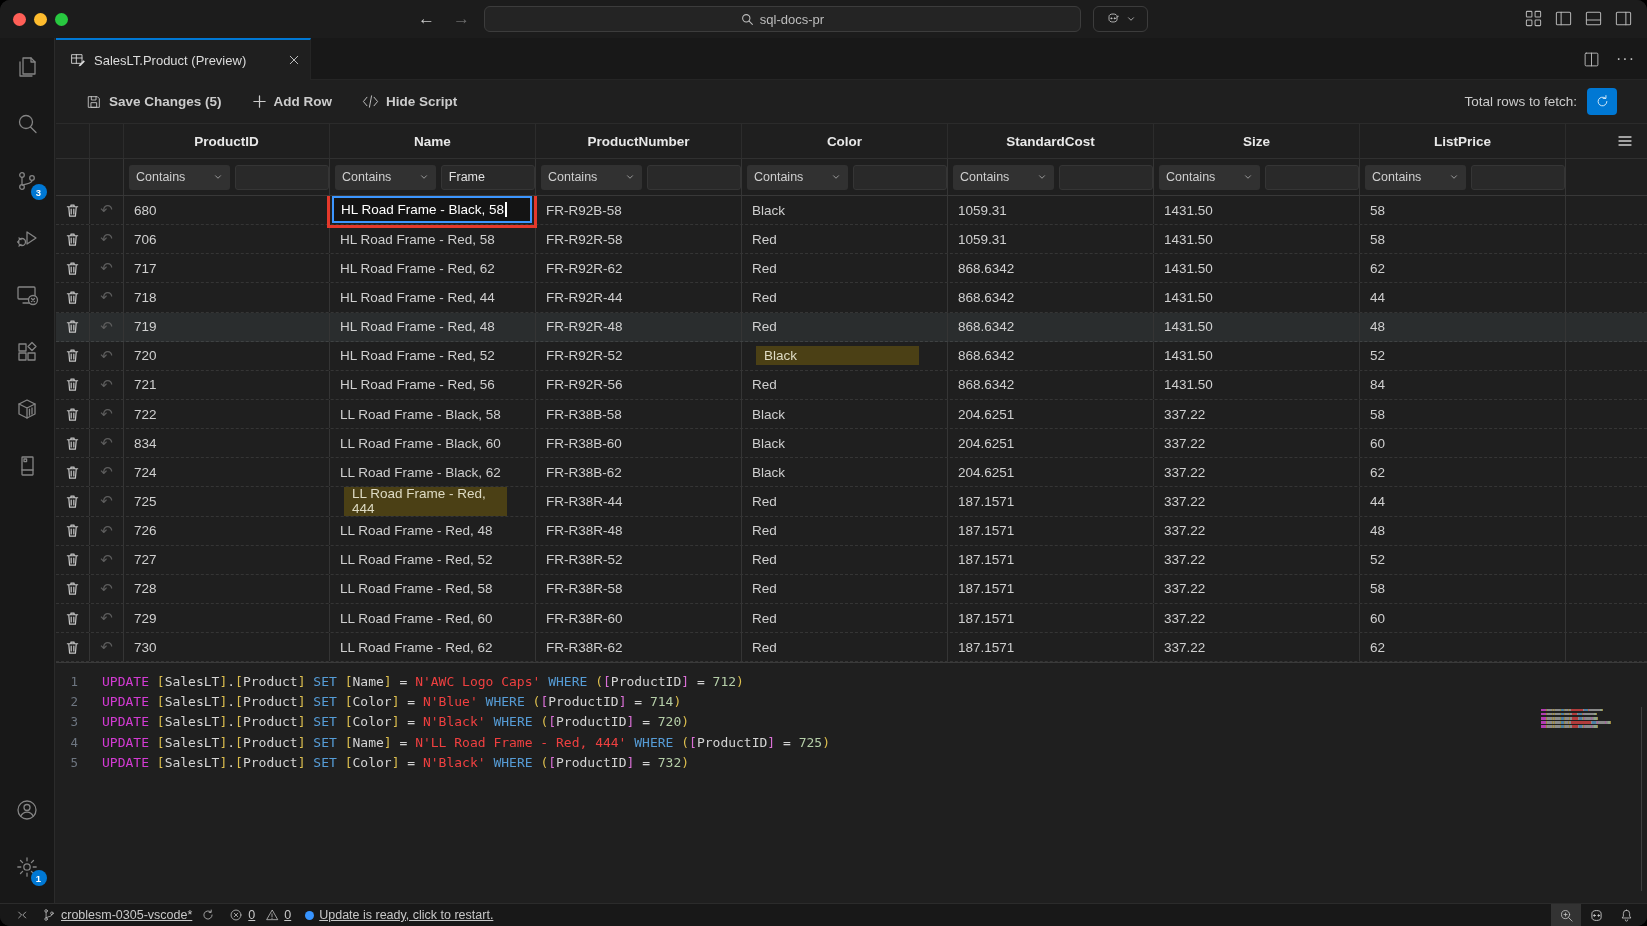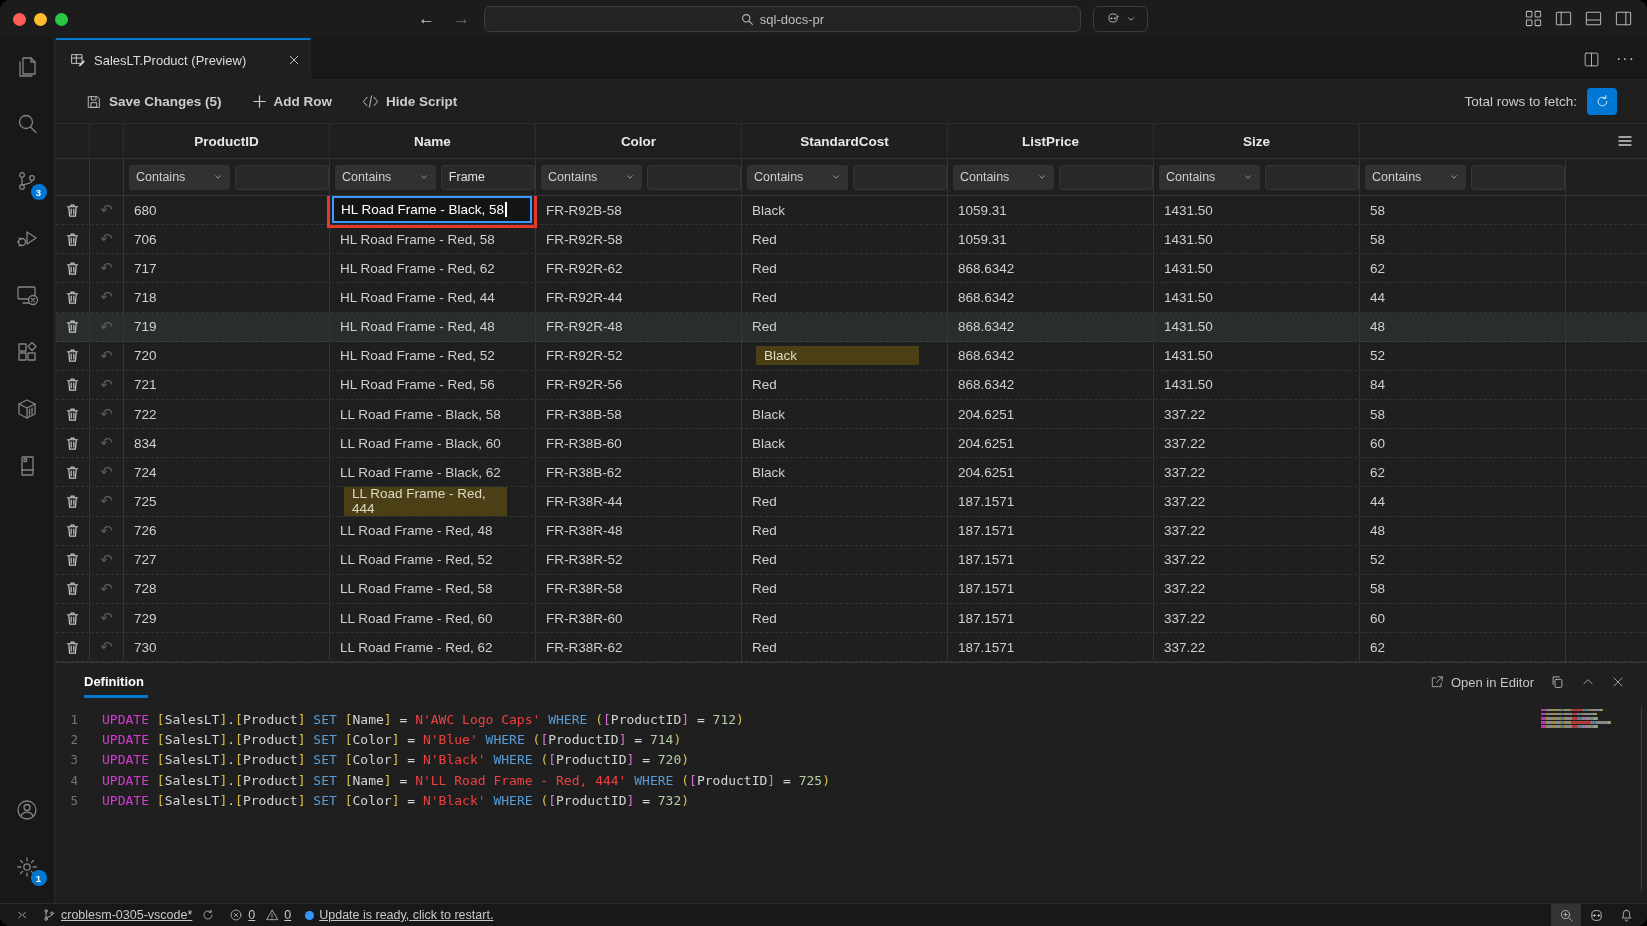--- a/index.html
+++ b/index.html
@@ -289,24 +289,25 @@
       </div>
     </div>
 
     <div class="grid">
       <div class="grow ghead">
         <div class="hgut"></div>
         <div class="hgut"></div>
 
         <div class="hcell">ProductID</div>
           <div class="hcell">Name</div>
+          <div class="hcell">ProductNumber</div>
           <div class="hcell">Color</div>
           <div class="hcell">StandardCost</div>
+          <div class="hcell">Size</div>
           <div class="hcell">ListPrice</div>
-          <div class="hcell">Size</div>
       <div class="grid-menu">
           <svg class="ic" width="16" height="16" viewBox="0 0 16 16">
               <path d="M2 4h12M2 8h12M2 12h12"></path>
             </svg>
         </div>
         </div>
       <div class="grow gfilter">
         <div class="fgut"></div>
         <div class="fgut"></div>
 
@@ -635,42 +636,20 @@
             <div class="tc cell">Red</div>
             <div class="tc cell">187.1571</div>
             <div class="tc cell">337.22</div>
             <div class="tc cell">62</div>
             <div class="tc fill"></div>
           </div>
         </div>
     </div>
 
     <div class="defpanel">
-      <div class="def-head">
-        <span class="def-tab">Definition</span>
-        <div class="def-actions">
-          <span class="def-open">
-            <svg class="ic" width="14" height="14" viewBox="0 0 24 24">
-                <path d="M10 5H4v15h15v-6"></path>
-                <path d="M14 3h7v7M20.5 3.5L11 13"></path>
-              </svg>
-            <span>Open in Editor</span>
-          </span>
-          <svg class="ic" width="15" height="15" viewBox="0 0 24 24">
-              <rect x="8" y="7" width="11" height="13" rx="2"></rect>
-              <path d="M5 15V3h10"></path>
-            </svg>
-          <svg class="ic" width="14" height="14" viewBox="0 0 24 24">
-              <path d="M5 15l7-7 7 7"></path>
-            </svg>
-          <svg class="ic" width="14" height="14" viewBox="0 0 24 24">
-              <path d="M5 5l14 14M19 5L5 19"></path>
-            </svg>
-        </div>
-      </div>
       <div class="codearea">
           <div class="codeline"><span class="ln">1</span><span class="tk-m">UPDATE</span><span class="tk-w"> </span><span class="tk-g">[</span><span class="tk-w">SalesLT</span><span class="tk-g">]</span><span class="tk-w">.</span><span class="tk-g">[</span><span class="tk-w">Product</span><span class="tk-g">]</span><span class="tk-w"> </span><span class="tk-b">SET</span><span class="tk-w"> </span><span class="tk-g">[</span><span class="tk-w">Name</span><span class="tk-g">]</span><span class="tk-w"> = </span><span class="tk-r">N'AWC Logo Caps'</span><span class="tk-w"> </span><span class="tk-b">WHERE</span><span class="tk-w"> </span><span class="tk-g">(</span><span class="tk-p">[</span><span class="tk-w">ProductID</span><span class="tk-p">]</span><span class="tk-w"> = </span><span class="tk-n">712</span><span class="tk-g">)</span></div>
           <div class="codeline"><span class="ln">2</span><span class="tk-m">UPDATE</span><span class="tk-w"> </span><span class="tk-g">[</span><span class="tk-w">SalesLT</span><span class="tk-g">]</span><span class="tk-w">.</span><span class="tk-g">[</span><span class="tk-w">Product</span><span class="tk-g">]</span><span class="tk-w"> </span><span class="tk-b">SET</span><span class="tk-w"> </span><span class="tk-g">[</span><span class="tk-w">Color</span><span class="tk-g">]</span><span class="tk-w"> = </span><span class="tk-r">N'Blue'</span><span class="tk-w"> </span><span class="tk-b">WHERE</span><span class="tk-w"> </span><span class="tk-g">(</span><span class="tk-p">[</span><span class="tk-w">ProductID</span><span class="tk-p">]</span><span class="tk-w"> = </span><span class="tk-n">714</span><span class="tk-g">)</span></div>
           <div class="codeline"><span class="ln">3</span><span class="tk-m">UPDATE</span><span class="tk-w"> </span><span class="tk-g">[</span><span class="tk-w">SalesLT</span><span class="tk-g">]</span><span class="tk-w">.</span><span class="tk-g">[</span><span class="tk-w">Product</span><span class="tk-g">]</span><span class="tk-w"> </span><span class="tk-b">SET</span><span class="tk-w"> </span><span class="tk-g">[</span><span class="tk-w">Color</span><span class="tk-g">]</span><span class="tk-w"> = </span><span class="tk-r">N'Black'</span><span class="tk-w"> </span><span class="tk-b">WHERE</span><span class="tk-w"> </span><span class="tk-g">(</span><span class="tk-p">[</span><span class="tk-w">ProductID</span><span class="tk-p">]</span><span class="tk-w"> = </span><span class="tk-n">720</span><span class="tk-g">)</span></div>
           <div class="codeline"><span class="ln">4</span><span class="tk-m">UPDATE</span><span class="tk-w"> </span><span class="tk-g">[</span><span class="tk-w">SalesLT</span><span class="tk-g">]</span><span class="tk-w">.</span><span class="tk-g">[</span><span class="tk-w">Product</span><span class="tk-g">]</span><span class="tk-w"> </span><span class="tk-b">SET</span><span class="tk-w"> </span><span class="tk-g">[</span><span class="tk-w">Name</span><span class="tk-g">]</span><span class="tk-w"> = </span><span class="tk-r">N'LL Road Frame - Red, 444'</span><span class="tk-w"> </span><span class="tk-b">WHERE</span><span class="tk-w"> </span><span class="tk-g">(</span><span class="tk-p">[</span><span class="tk-w">ProductID</span><span class="tk-p">]</span><span class="tk-w"> = </span><span class="tk-n">725</span><span class="tk-g">)</span></div>
           <div class="codeline"><span class="ln">5</span><span class="tk-m">UPDATE</span><span class="tk-w"> </span><span class="tk-g">[</span><span class="tk-w">SalesLT</span><span class="tk-g">]</span><span class="tk-w">.</span><span class="tk-g">[</span><span class="tk-w">Product</span><span class="tk-g">]</span><span class="tk-w"> </span><span class="tk-b">SET</span><span class="tk-w"> </span><span class="tk-g">[</span><span class="tk-w">Color</span><span class="tk-g">]</span><span class="tk-w"> = </span><span class="tk-r">N'Black'</span><span class="tk-w"> </span><span class="tk-b">WHERE</span><span class="tk-w"> </span><span class="tk-g">(</span><span class="tk-p">[</span><span class="tk-w">ProductID</span><span class="tk-p">]</span><span class="tk-w"> = </span><span class="tk-n">732</span><span class="tk-g">)</span></div>
         </div>
       <div class="minimap">
           <div class="mm-line">
             <span class="mm-m" style="width:4.5px"></span>

